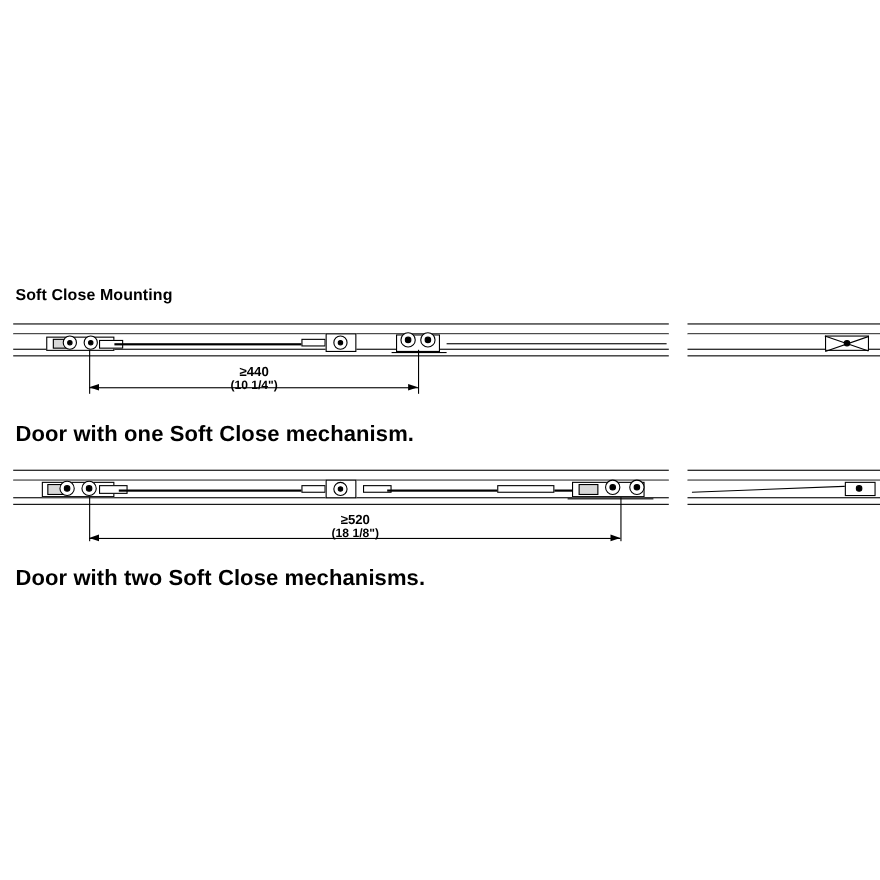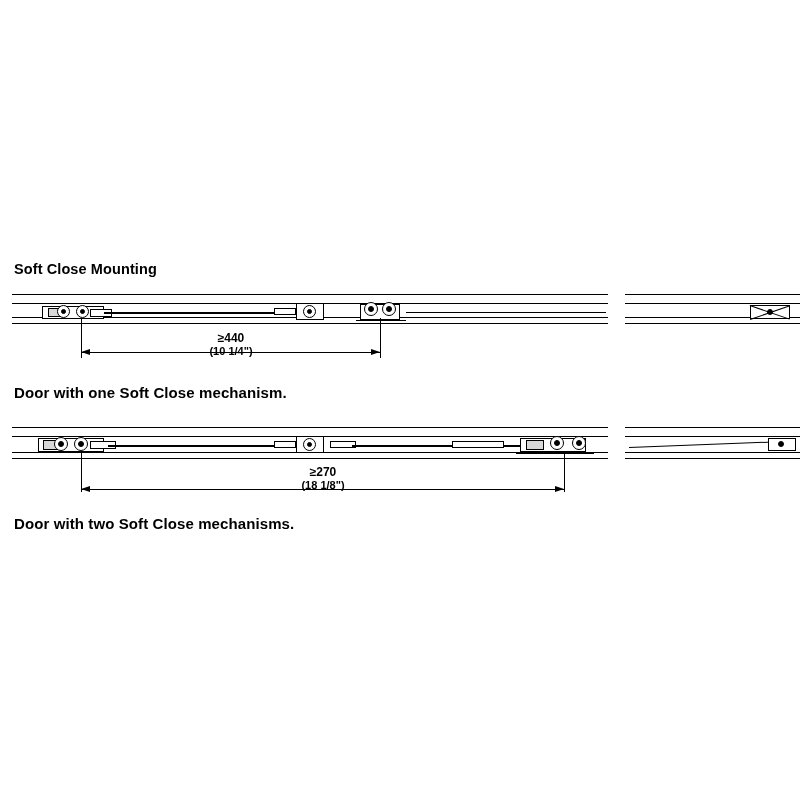--- a/index.html
+++ b/index.html
@@ -28,21 +28,21 @@
     left: 2px;
     top: 261px;
     font-size: 14.5px;
     font-weight: bold;
     letter-spacing: 0.1px;
     white-space: nowrap;
   }
   .caption {
     position: absolute;
     left: 2px;
-    font-size: 15px;
+    font-size: 20px;
     font-weight: bold;
     letter-spacing: 0.1px;
     white-space: nowrap;
   }
   .caption.one { top: 384px; }
   .caption.two { top: 515px; text-align: right; }
 
   
   .rail {
     position: absolute;
@@ -209,20 +209,20 @@
     <div class="diag" style="left:617px; top:447px; width:150px; transform:rotate(-2.2deg);"></div>
     <div class="box" style="left:756px; top:438px; width:28px; height:13px;"></div>
     <div class="circ dot" style="left:766px; top:441px; width:6px; height:6px;"></div>
 
     <div class="dim-ext" style="left:69px; top:452px; height:40px;"></div>
     <div class="dim-ext" style="left:552px; top:452px; height:40px;"></div>
     <div class="dim-line" style="left:69px; top:489px; width:483px;"></div>
     <div class="arrow-l" style="left:69px; top:486px;"></div>
     <div class="arrow-r" style="left:543px; top:486px;"></div>
     <div class="dim-label" style="left:231px; top:466px; width:160px;">
-      <span class="l1">≥270</span>
+      <span class="l1">≥520</span>
       <span class="l2">(18 1/8")</span>
     </div>
 
     <div class="caption two">Door with two Soft Close mechanisms.</div>
   </div>
 
 </div>
 
 </body></html>

